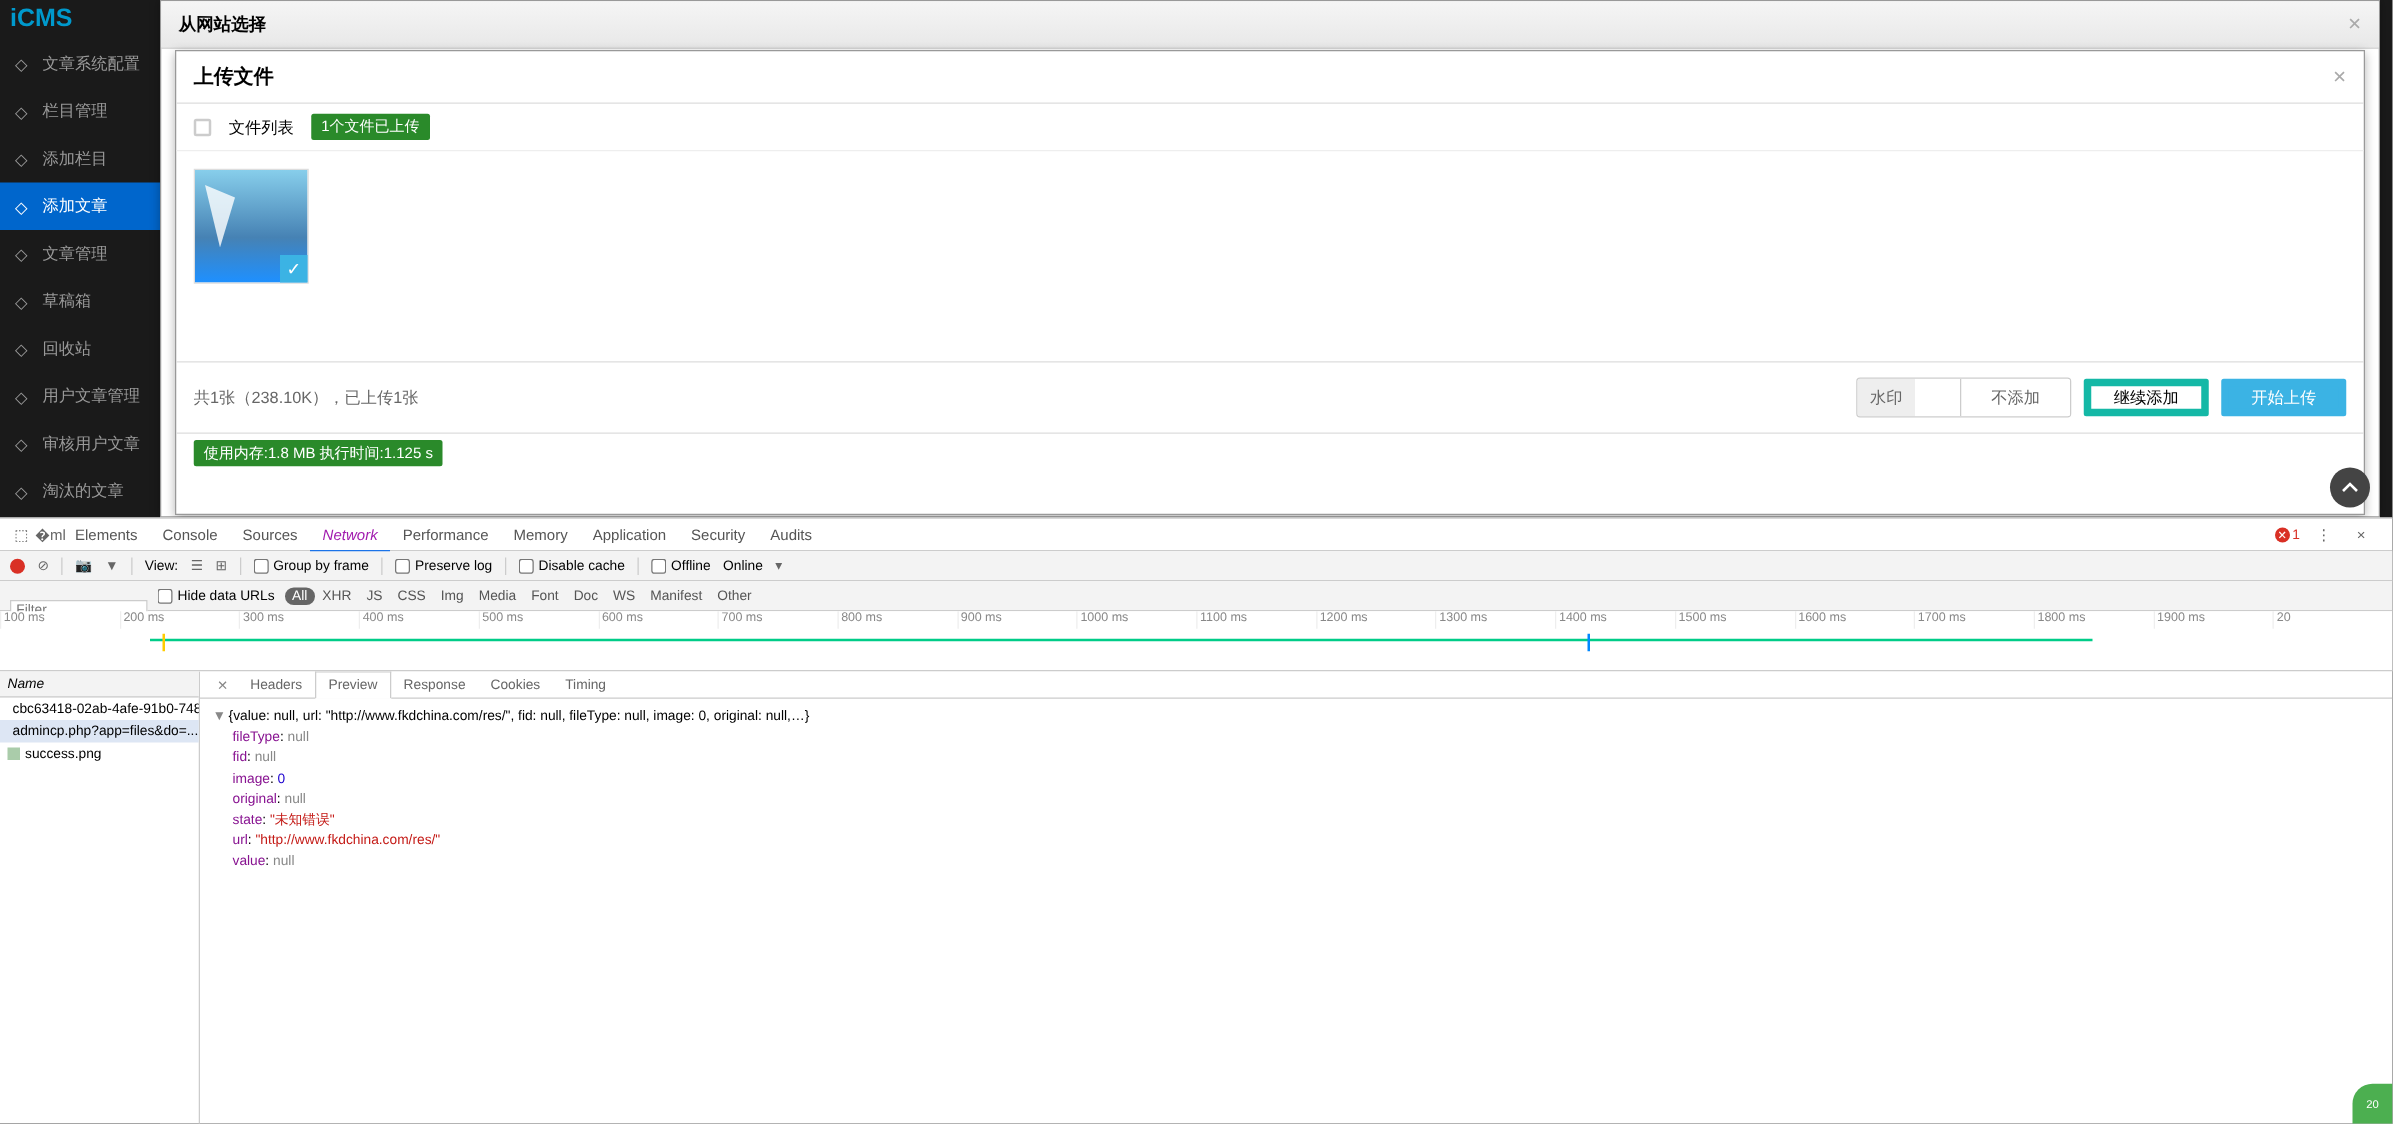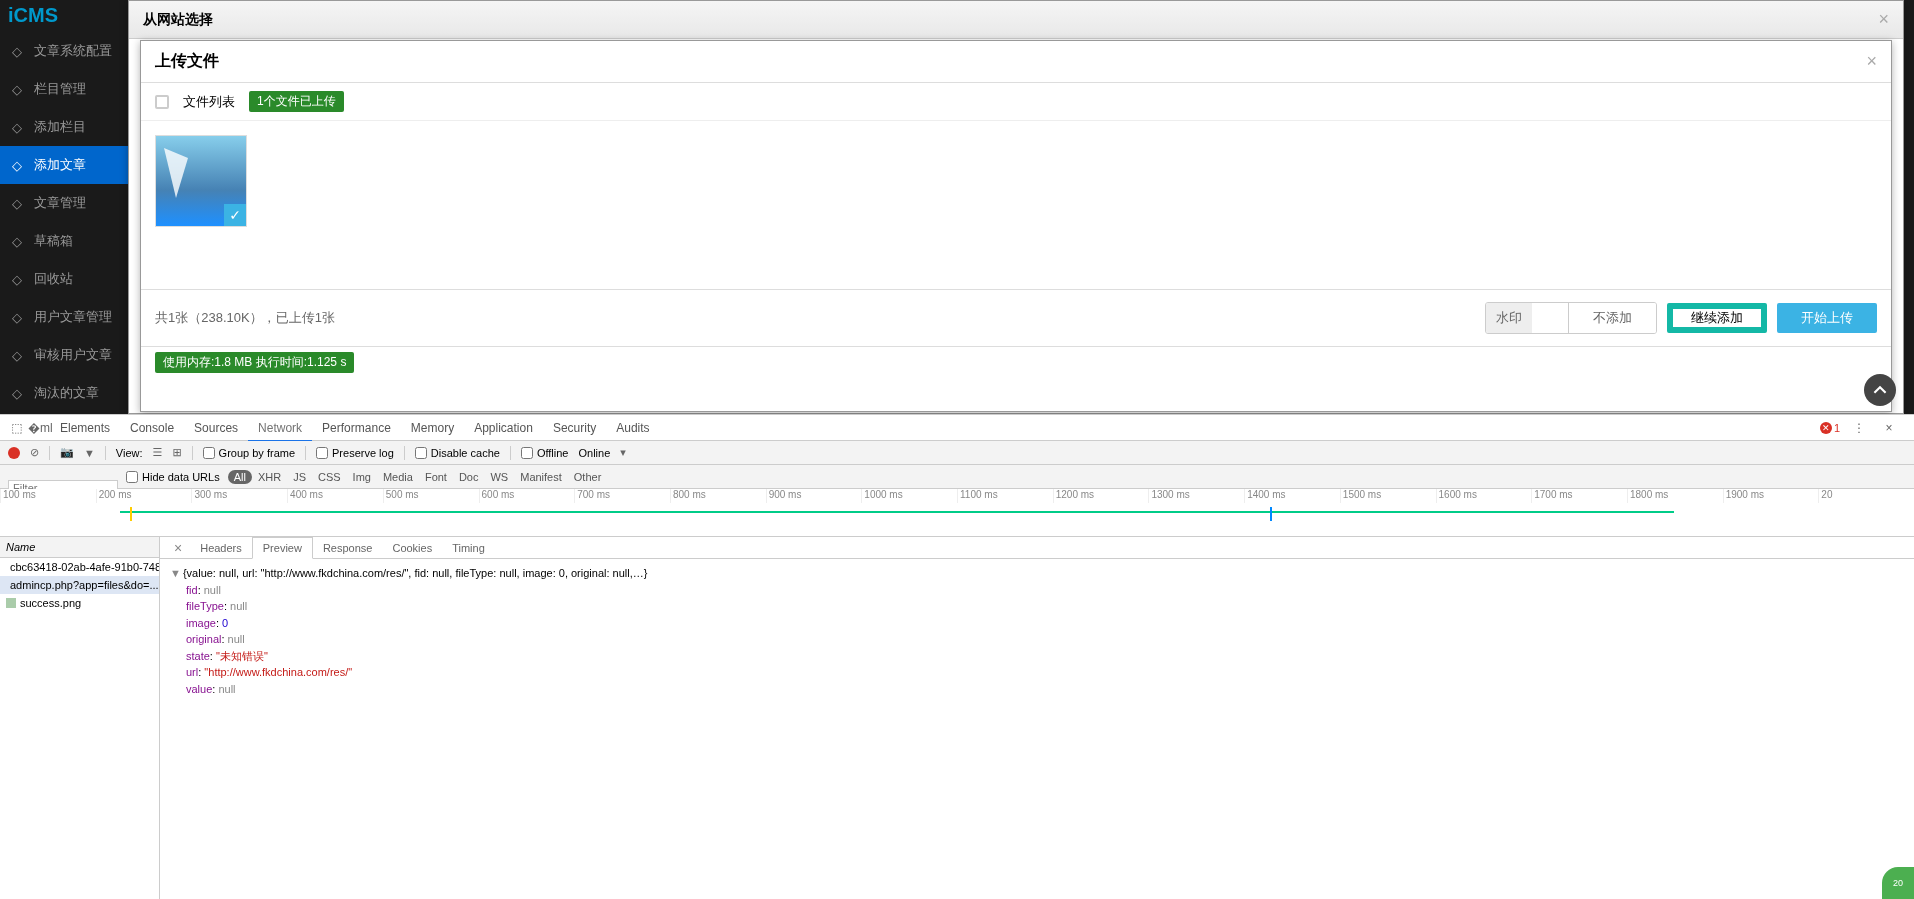--- a/index.html
+++ b/index.html
@@ -38,21 +38,21 @@
 .mem-badge { position: absolute; left: 14px; bottom: 38px; background: #2a8a2a; color: #fff; padding: 2px 8px; font-size: 12px; border-radius: 2px; }
 
 
 .scroll-top { position: absolute; right: 18px; top: 374px; width: 32px; height: 32px; background: #444; border-radius: 50%; display: flex; align-items: center; justify-content: center; color: #fff; }
 
 
 .devtools { position: absolute; left: 0; top: 414px; right: 0; bottom: 0; background: #fff; border-top: 1px solid #ccc; display: flex; flex-direction: column; }
 .dt-tabs { display: flex; align-items: center; border-bottom: 1px solid #ccc; font-size: 12px; padding: 0 6px; height: 26px; }
 .dt-tab-icon { width: 22px; text-align: center; color: #666; cursor: pointer; }
 .dt-tab { padding: 5px 10px; cursor: pointer; color: #555; }
-.dt-tab.active { border-bottom: 2px solid #1a73e8; color: #737373; }
+.dt-tab.active { border-bottom: 2px solid #1a73e8; color: #a21caf; font-style: italic; }
 .dt-tabs-right { margin-left: auto; display: flex; align-items: center; gap: 8px; padding-right: 8px; }
 .err-badge { color: #d93025; font-size: 11px; display: flex; align-items: center; gap: 2px; }
 .err-circle { background: #d93025; color: #fff; border-radius: 50%; width: 12px; height: 12px; font-size: 9px; display: inline-flex; align-items: center; justify-content: center; }
 
 .dt-toolbar { display: flex; align-items: center; gap: 10px; padding: 3px 8px; border-bottom: 1px solid #ccc; font-size: 11px; height: 24px; background: #f3f3f3; }
 .rec-dot { width: 12px; height: 12px; background: #d93025; border-radius: 50%; }
 .tb-icon { color: #666; cursor: pointer; }
 .tb-sep { width: 1px; height: 14px; background: #ccc; }
 .tb-check { display: flex; align-items: center; gap: 4px; }
 .tb-check input { width: 12px; height: 12px; }
@@ -293,22 +293,22 @@
         </div>
     </div>
     <div class="detail-pane">
       <div class="detail-tabs">
         <span class="detail-close">×</span>
         <span id="detail-tabs-list"><span class="detail-tab">Headers</span><span class="detail-tab active">Preview</span><span class="detail-tab">Response</span><span class="detail-tab">Cookies</span><span class="detail-tab">Timing</span></span>
       </div>
       <div class="preview-body">
         <div class="json-line"><span class="tri">▼</span><span>{value: null, url: "http://www.fkdchina.com/res/", fid: null, fileType: null, image: 0, original: null,…}</span></div>
         <div id="json-props" class="indent">
+            <div class="json-line"><span class="json-key">fileType</span>: <span class="json-lit">null</span></div>
             <div class="json-line"><span class="json-key">fid</span>: <span class="json-lit">null</span></div>
-            <div class="json-line"><span class="json-key">fileType</span>: <span class="json-lit">null</span></div>
             <div class="json-line"><span class="json-key">image</span>: <span class="json-num">0</span></div>
             <div class="json-line"><span class="json-key">original</span>: <span class="json-lit">null</span></div>
             <div class="json-line"><span class="json-key">state</span>: <span class="json-str">"未知错误"</span></div>
             <div class="json-line"><span class="json-key">url</span>: <span class="json-str">"http://www.fkdchina.com/res/"</span></div>
             <div class="json-line"><span class="json-key">value</span>: <span class="json-lit">null</span></div>
           </div>
       </div>
     </div>
   </div>
 </div>

